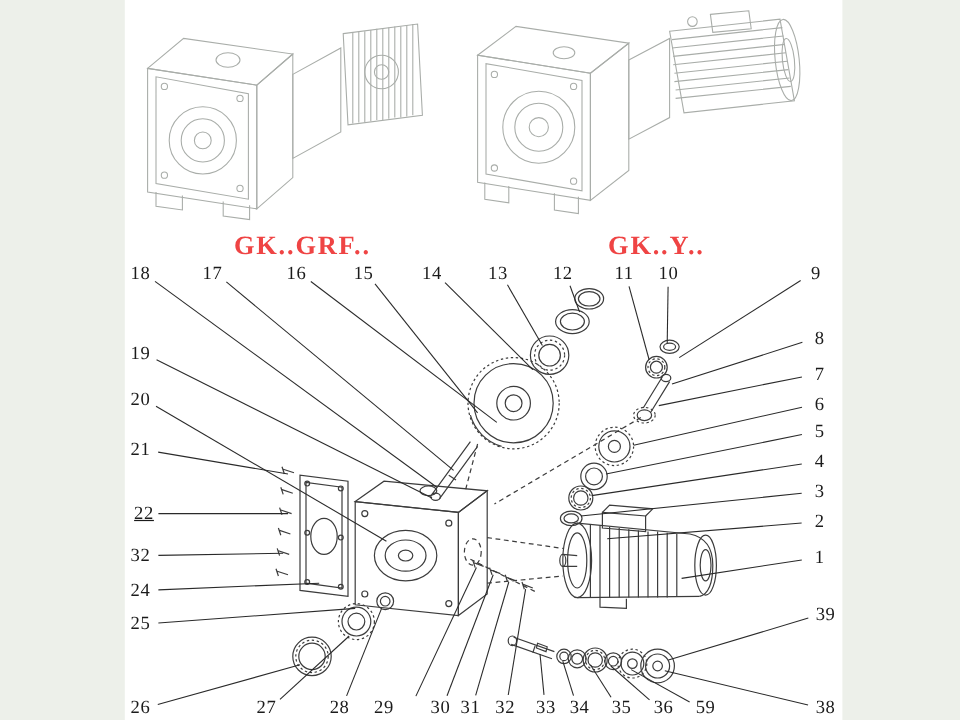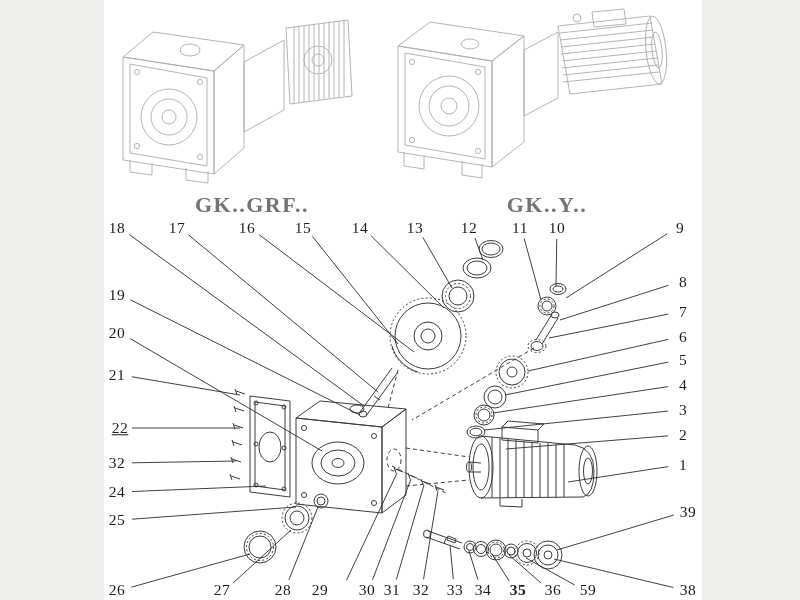--- a/index.html
+++ b/index.html
@@ -3,21 +3,21 @@
 <meta charset="utf-8">
 <style>
   html,body{margin:0;padding:0;background:#e9ece7;}
   .page{position:relative;width:800px;height:600px;background:#ffffff;overflow:hidden;
         font-family:"Liberation Serif",serif;}
   .side-margin{position:absolute;top:0;bottom:0;background:#edf0ea;}
   .side-margin.left{left:0;width:104px;}
   .side-margin.right{right:0;width:98px;}
   #diagram-svg{position:absolute;left:0;top:0;}
   .title{position:absolute;top:192px;transform:translateX(-50%);
-         font-weight:bold;font-size:22px;letter-spacing:1.5px;color:#737373;white-space:nowrap;}
+         font-weight:bold;font-size:22px;letter-spacing:1.5px;color:#ef4444;white-space:nowrap;}
   .callout{position:absolute;transform:translate(-50%,-50%);font-size:15.5px;color:#1b1b1b;
            line-height:1;letter-spacing:.5px;}
   .ink{stroke:#3c3c3c;fill:none;stroke-width:1;}
   .draft{stroke:#a9ada9;fill:none;stroke-width:.9;}
   .dash{stroke-dasharray:4,3;}
   .dot{stroke-dasharray:2,2.2;}
   #leader-lines line{stroke:#2a2a2a;stroke-width:.9;}
 </style>
 </head>
 <body>
@@ -293,17 +293,17 @@
     <div class="callout" style="left: 117px; top: 520px;">25</div>
     <div class="callout" style="left: 117px; top: 590px;">26</div>
     <div class="callout" style="left: 222px; top: 590px;">27</div>
     <div class="callout" style="left: 283px; top: 590px;">28</div>
     <div class="callout" style="left: 320px; top: 590px;">29</div>
     <div class="callout" style="left: 367px; top: 590px;">30</div>
     <div class="callout" style="left: 392px; top: 590px;">31</div>
     <div class="callout" style="left: 421px; top: 590px;">32</div>
     <div class="callout" style="left: 455px; top: 590px;">33</div>
     <div class="callout" style="left: 483px; top: 590px;">34</div>
-    <div class="callout" style="left: 518px; top: 590px; font-weight: bold;">35</div>
+    <div class="callout" style="left: 518px; top: 590px;">35</div>
     <div class="callout" style="left: 553px; top: 590px;">36</div>
     <div class="callout" style="left: 588px; top: 590px;">59</div>
     <div class="callout" style="left: 688px; top: 590px;">38</div>
   </div>
 
 </body></html>

